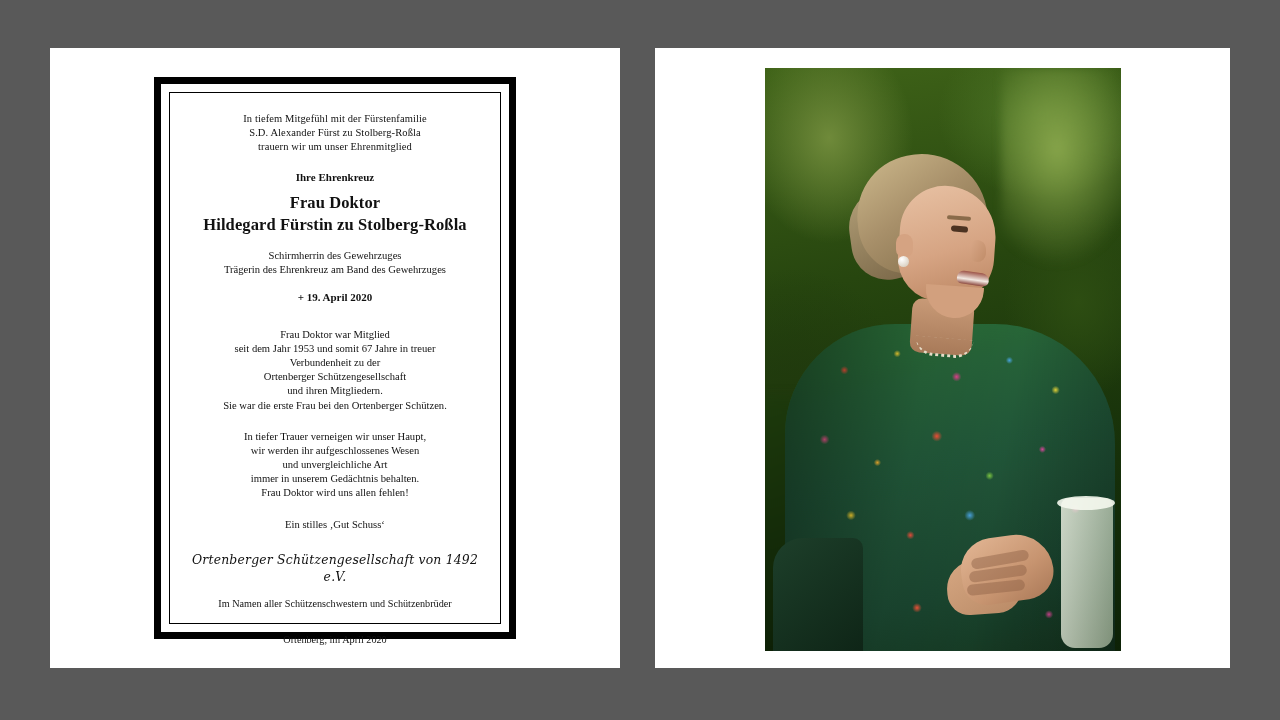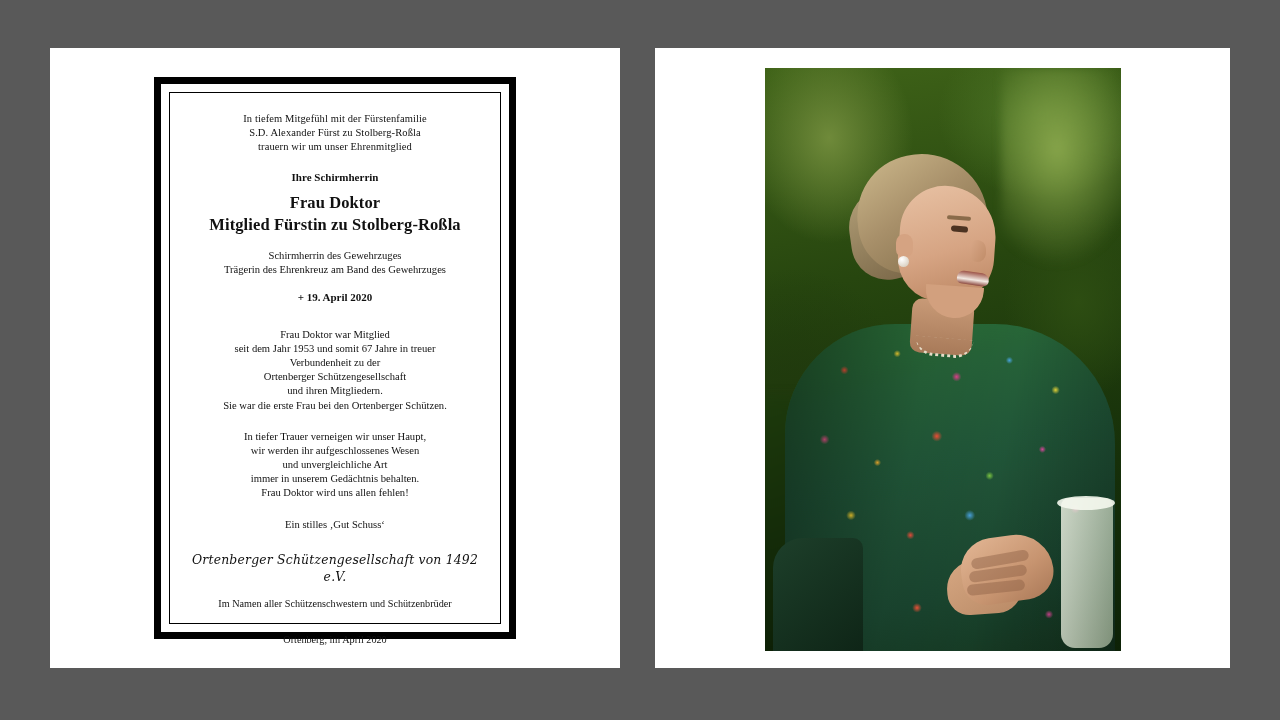--- a/index.html
+++ b/index.html
@@ -393,25 +393,25 @@
   <div class="card-left">
     <div class="obit-outer">
       <div class="obit-inner">
 
         <p class="block-intro">
           <span class="ln">In tiefem Mitgefühl mit der Fürstenfamilie</span>
           <span class="ln">S.D. Alexander Fürst zu Stolberg-Roßla</span>
           <span class="ln">trauern wir um unser Ehrenmitglied</span>
         </p>
 
-        <p class="block-title">Ihre Schirmherrin</p>
+        <p class="block-title">Ihre Ehrenkreuz</p>
 
         <p class="block-name">
           <span class="ln">Frau Doktor</span>
-          <span class="ln">Mitglied Fürstin zu Stolberg-Roßla</span>
+          <span class="ln">Hildegard Fürstin zu Stolberg-Roßla</span>
         </p>
 
         <p class="block-roles">
           <span class="ln">Schirmherrin des Gewehrzuges</span>
           <span class="ln">Trägerin des Ehrenkreuz am Band des Gewehrzuges</span>
         </p>
 
         <p class="block-date">+ 19. April 2020</p>
 
         <p class="block-body1">

